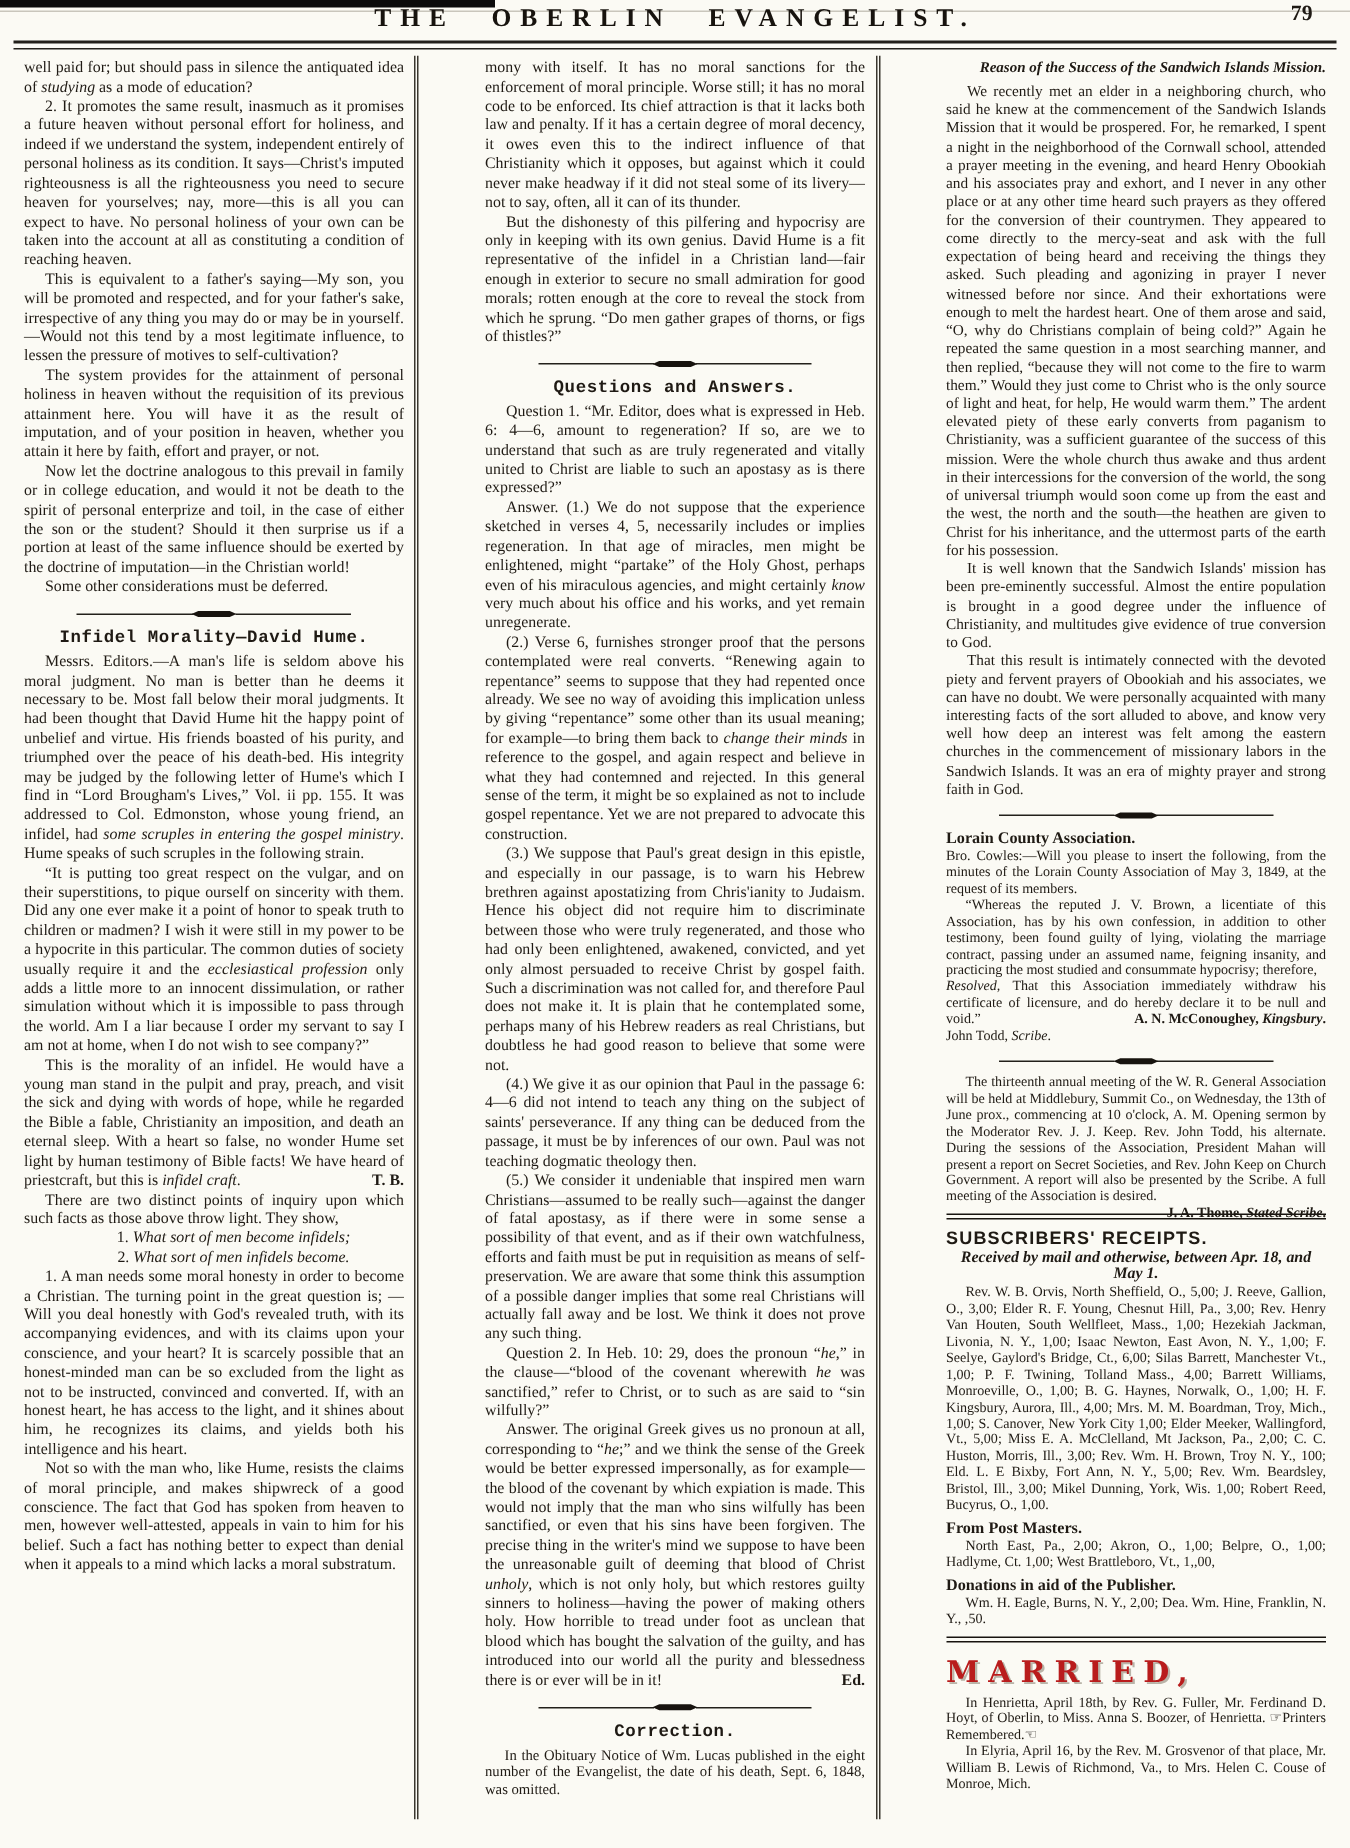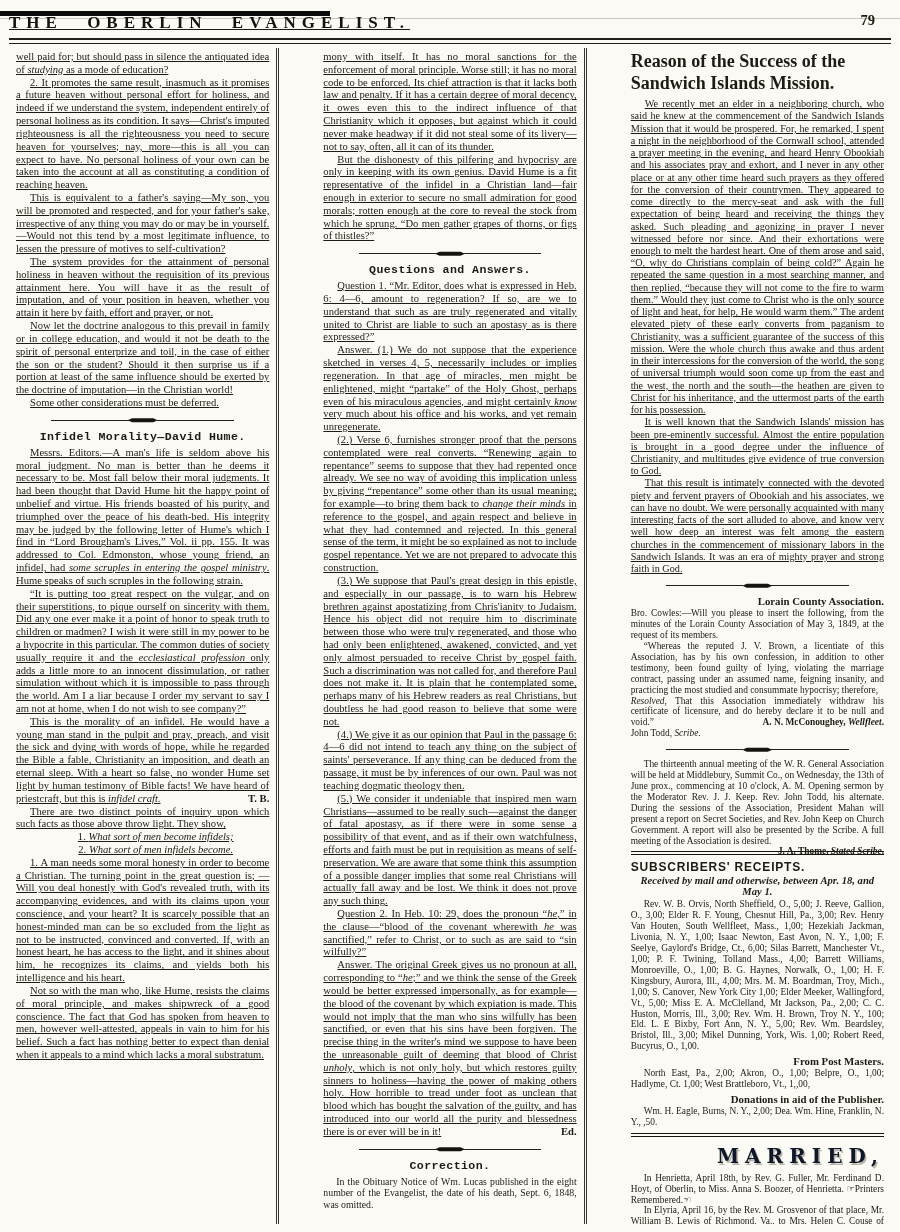--- a/index.html
+++ b/index.html
@@ -3,47 +3,47 @@
 <meta charset="utf-8">
 <style>
   html,body{
     margin:0;padding:0;width:900px;height:1232px;overflow:hidden;
     background:#fbfaf4;color:#1f1a14;
     font-family:"Liberation Serif", serif;
   }
   .page{position:relative;width:900px;height:1232px;box-sizing:border-box;padding:0 9px;}
   .scan-bar{position:absolute;top:0;left:0;width:330px;height:5px;background:#0b0b0b;}
   .top-hairline{position:absolute;top:7px;left:0;width:100%;border-top:1px solid #c9c6bc;}
-  .masthead-row{position:relative;height:24px;margin-top:11px;display:flex;align-items:center;text-decoration:underline;}
+  .masthead-row{position:relative;height:24px;display:flex;align-items:center;justify-content:center;}
   .masthead-title{font-size:17px;font-weight:bold;letter-spacing:6px;word-spacing:14px;color:#17130e;}
   .pagenum{position:absolute;right:16px;top:1px;font-size:14.5px;font-weight:bold;}
   .masthead-rule{height:3px;border-top:2px solid #23201a;border-bottom:1px solid #23201a;margin:3px 0 4px 0;}
   .cols{display:flex;align-items:stretch;height:1176px;overflow:hidden;}
   .col{flex:1 1 0;padding:3px 7px 0 7px;overflow:hidden;}
   .col + .col{border-left:3px double #3a362e;padding-left:44px;}
 
-  .b-p,.b-pn,.b-pl{margin:0;font-size:10.6px;line-height:1.21;text-align:justify;text-decoration:underline;}
+  .b-p,.b-pn,.b-pl{margin:0;font-size:10.6px;line-height:1.21;text-align:justify;}
   .b-p{text-indent:14px;}
   .b-pn{text-indent:0;}
   .b-pl{text-indent:12px;margin-left:14px;text-align:center;}
   .b-ps,.b-psn{margin:0;font-size:9.8px;line-height:1.17;text-align:justify;}
   .b-ps{text-indent:13px;}
   .b-psn{text-indent:0;}
 
   .col[data-col="2"] .b-p,.col[data-col="2"] .b-pn{font-size:10.2px;line-height:1.2;}
   .col[data-col="2"] .b-ps,.col[data-col="2"] .b-psn{font-size:9.4px;line-height:1.16;}
 
   .b-h{margin:6px 0 4px 0;font-size:11.6px;font-weight:bold;text-align:center;letter-spacing:.4px;font-family:Liberation Mono, monospace;}
-  .b-hb{margin:0 0 4px 0;font-size:18px;font-weight:bold;text-align:left;line-height:1.2;}
-  .b-hf{margin:3px 0 1px 0;font-size:10.8px;font-weight:bold;text-align:right;}
+  .b-hb{margin:0 0 4px 0;font-size:10px;font-weight:bold;text-align:right;line-height:1.2;font-style:italic;}
+  .b-hf{margin:3px 0 1px 0;font-size:10.8px;font-weight:bold;text-align:left;}
   .b-hs{margin:5px 0 1px 0;font-size:12px;font-weight:bold;text-align:left;letter-spacing:.8px;
         font-family:"Liberation Sans", sans-serif;}
   .b-hi{margin:1px 0 2px 0;font-size:10.6px;font-weight:bold;font-style:italic;text-align:center;}
-  .b-orn{margin:7px 0 5px 0;font-size:20px;font-weight:bold;text-align:right;letter-spacing:6px;
-         font-family:"DejaVu Serif", serif;color:#0f172a;text-shadow:1.5px 1.5px 0 #b9b4a8;}
+  .b-orn{margin:7px 0 5px 0;font-size:20px;font-weight:bold;text-align:left;letter-spacing:6px;
+         font-family:"DejaVu Serif", serif;color:#b91c1c;text-shadow:1.5px 1.5px 0 #b9b4a8;}
   .b-divider{display:flex;align-items:center;margin:7px 14% 6px 14%;height:7px;}
   .dl{flex:1;border-top:1px solid #23201a;height:0;}
   .dm{width:30px;height:5px;background:#17130e;margin:0 -1px;
       clip-path:polygon(0 50%,15% 10%,85% 10%,100% 50%,85% 90%,15% 90%);}
   .b-rule{height:2px;border-top:1.6px solid #17130e;border-bottom:1px solid #17130e;margin:5px 0;}
   .sig{float:right;font-weight:bold;padding-left:6px;}
   i{font-style:italic;}
 </style>
 </head>
 <body>
@@ -110,21 +110,21 @@
         <p class="b-p">It is well known that the Sandwich Islands' mission has been pre-eminently successful. Almost the entire population is brought in a good degree under the influence of Christianity, and multitudes give evidence of true conversion to God.</p>
         <p class="b-p">That this result is intimately connected with the devoted piety and fervent prayers of Obookiah and his associates, we can have no doubt. We were personally acquainted with many interesting facts of the sort alluded to above, and know very well how deep an interest was felt among the eastern churches in the commencement of missionary labors in the Sandwich Islands. It was an era of mighty prayer and strong faith in God.</p>
         <div class="b-divider">
           <span class="dl"></span>
           <span class="dm"></span>
           <span class="dl"></span>
         </div>
         <h5 class="b-hf">Lorain County Association.</h5>
         <p class="b-psn">Bro. Cowles:—Will you please to insert the following, from the minutes of the Lorain County Association of May 3, 1849, at the request of its members.</p>
         <p class="b-ps">“Whereas the reputed J. V. Brown, a licentiate of this Association, has by his own confession, in addition to other testimony, been found guilty of lying, violating the marriage contract, passing under an assumed name, feigning insanity, and practicing the most studied and consummate hypocrisy; therefore,</p>
-        <p class="b-psn"><i>Resolved,</i> That this Association immediately withdraw his certificate of licensure, and do hereby declare it to be null and void.”<span class="sig">A. N. McConoughey, <i>Wellfleet</i>.</span></p>
+        <p class="b-psn"><i>Resolved,</i> That this Association immediately withdraw his certificate of licensure, and do hereby declare it to be null and void.”<span class="sig">A. N. McConoughey, <i>Kingsbury</i>.</span></p>
         <p class="b-psn">John Todd, <i>Scribe</i>.</p>
         <div class="b-divider">
           <span class="dl"></span>
           <span class="dm"></span>
           <span class="dl"></span>
         </div>
         <p class="b-ps">The thirteenth annual meeting of the W. R. General Association will be held at Middlebury, Summit Co., on Wednesday, the 13th of June prox., commencing at 10 o'clock, A. M. Opening sermon by the Moderator Rev. J. J. Keep. Rev. John Todd, his alternate. During the sessions of the Association, President Mahan will present a report on Secret Societies, and Rev. John Keep on Church Government. A report will also be presented by the Scribe. A full meeting of the Association is desired.<span class="sig">J. A. Thome, <i>Stated Scribe</i>.</span></p>
         <div class="b-rule"></div>
         <h4 class="b-hs">SUBSCRIBERS' RECEIPTS.</h4>
         <p class="b-hi">Received by mail and otherwise, between Apr. 18, and May 1.</p>

